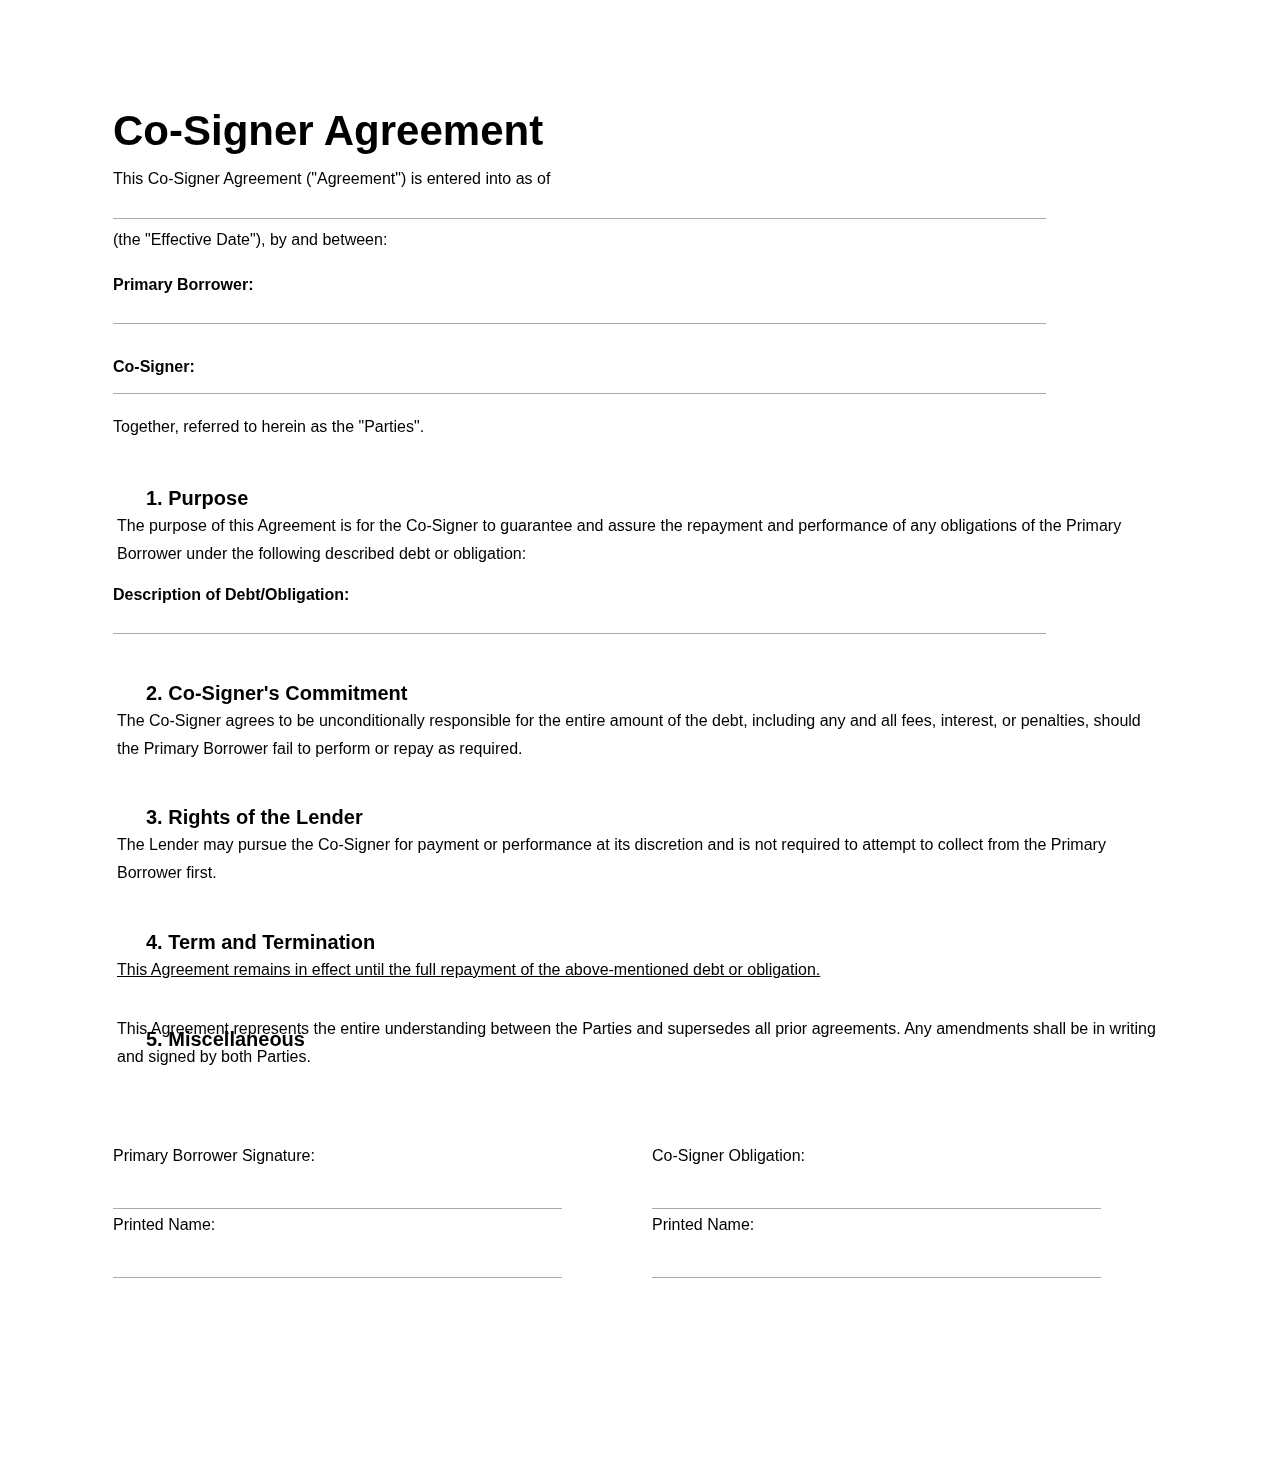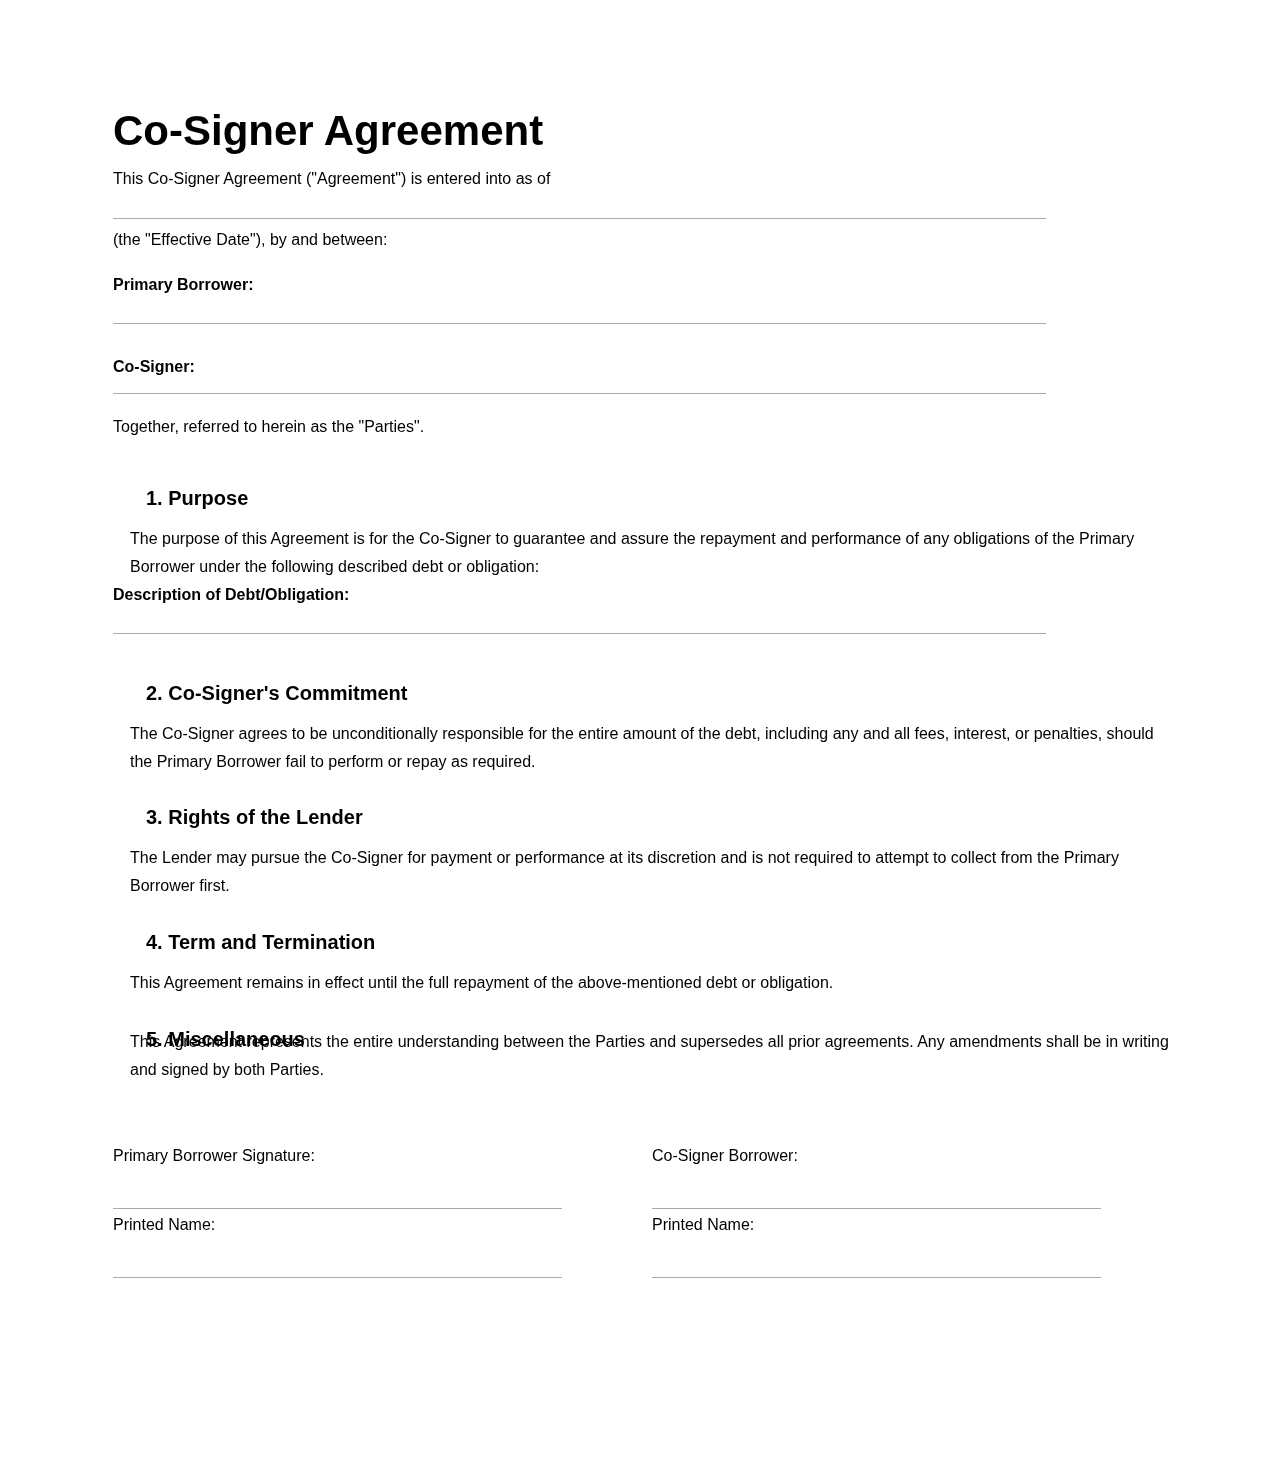--- a/index.html
+++ b/index.html
@@ -35,21 +35,21 @@
       position: absolute;
       left: 0;
       margin: 0;
       font-size: 16px;
       line-height: 27.5px;
       white-space: nowrap;
     }
     .para {
       position: absolute;
       left: 0;
-      margin: 17px;
+      margin: 4px;
       font-size: 16px;
       line-height: 27.5px;
       width: 1040px;
     }
     .bold-label {
       font-weight: bold;
     }
     h2 {
       position: absolute;
       left: 16px;
@@ -105,32 +105,32 @@
   <p class="txt bold-label" style="top:581px;">Description of Debt/Obligation:</p>
   <div class="line full" style="top:633px;"></div>
 
   <h2 style="top:663px;text-align:center;">2. Co-Signer's Commitment</h2>
   <p class="para" style="top:703px;">The Co-Signer agrees to be unconditionally responsible for the entire amount of the debt, including any and all fees, interest, or penalties, should the Primary Borrower fail to perform or repay as required.</p>
 
   <h2 style="top:787px;">3. Rights of the Lender</h2>
   <p class="para" style="top:827px;">The Lender may pursue the Co-Signer for payment or performance at its discretion and is not required to attempt to collect from the Primary Borrower first.</p>
 
   <h2 style="top:912px;">4. Term and Termination</h2>
-  <p class="para" style="top:952px;">This Agreement remains in effect until the full repayment of the above-mentioned debt or obligation.</p>
+  <p class="para" style="top:952px;text-decoration:underline;">This Agreement remains in effect until the full repayment of the above-mentioned debt or obligation.</p>
 
   <h2 style="top:1009px;text-align:right;">5. Miscellaneous</h2>
   <p class="para" style="top:1011px;">This Agreement represents the entire understanding between the Parties and supersedes all prior agreements. Any amendments shall be in writing and signed by both Parties.</p>
 
   <div class="sig-col sig-left">
     <p class="txt" style="top:1142px;">Primary Borrower Signature:</p>
     <div class="sig-line" style="top:1208px;"></div>
     <p class="txt" style="top:1211px;">Printed Name:</p>
     <div class="sig-line" style="top:1277px;"></div>
   </div>
 
   <div class="sig-col sig-right">
-    <p class="txt" style="top:1142px;">Co-Signer Borrower:</p>
+    <p class="txt" style="top:1142px;">Co-Signer Obligation:</p>
     <div class="sig-line" style="top:1208px;"></div>
     <p class="txt" style="top:1211px;">Printed Name:</p>
     <div class="sig-line" style="top:1277px;"></div>
   </div>
 
 </div>
 
 </body></html>

